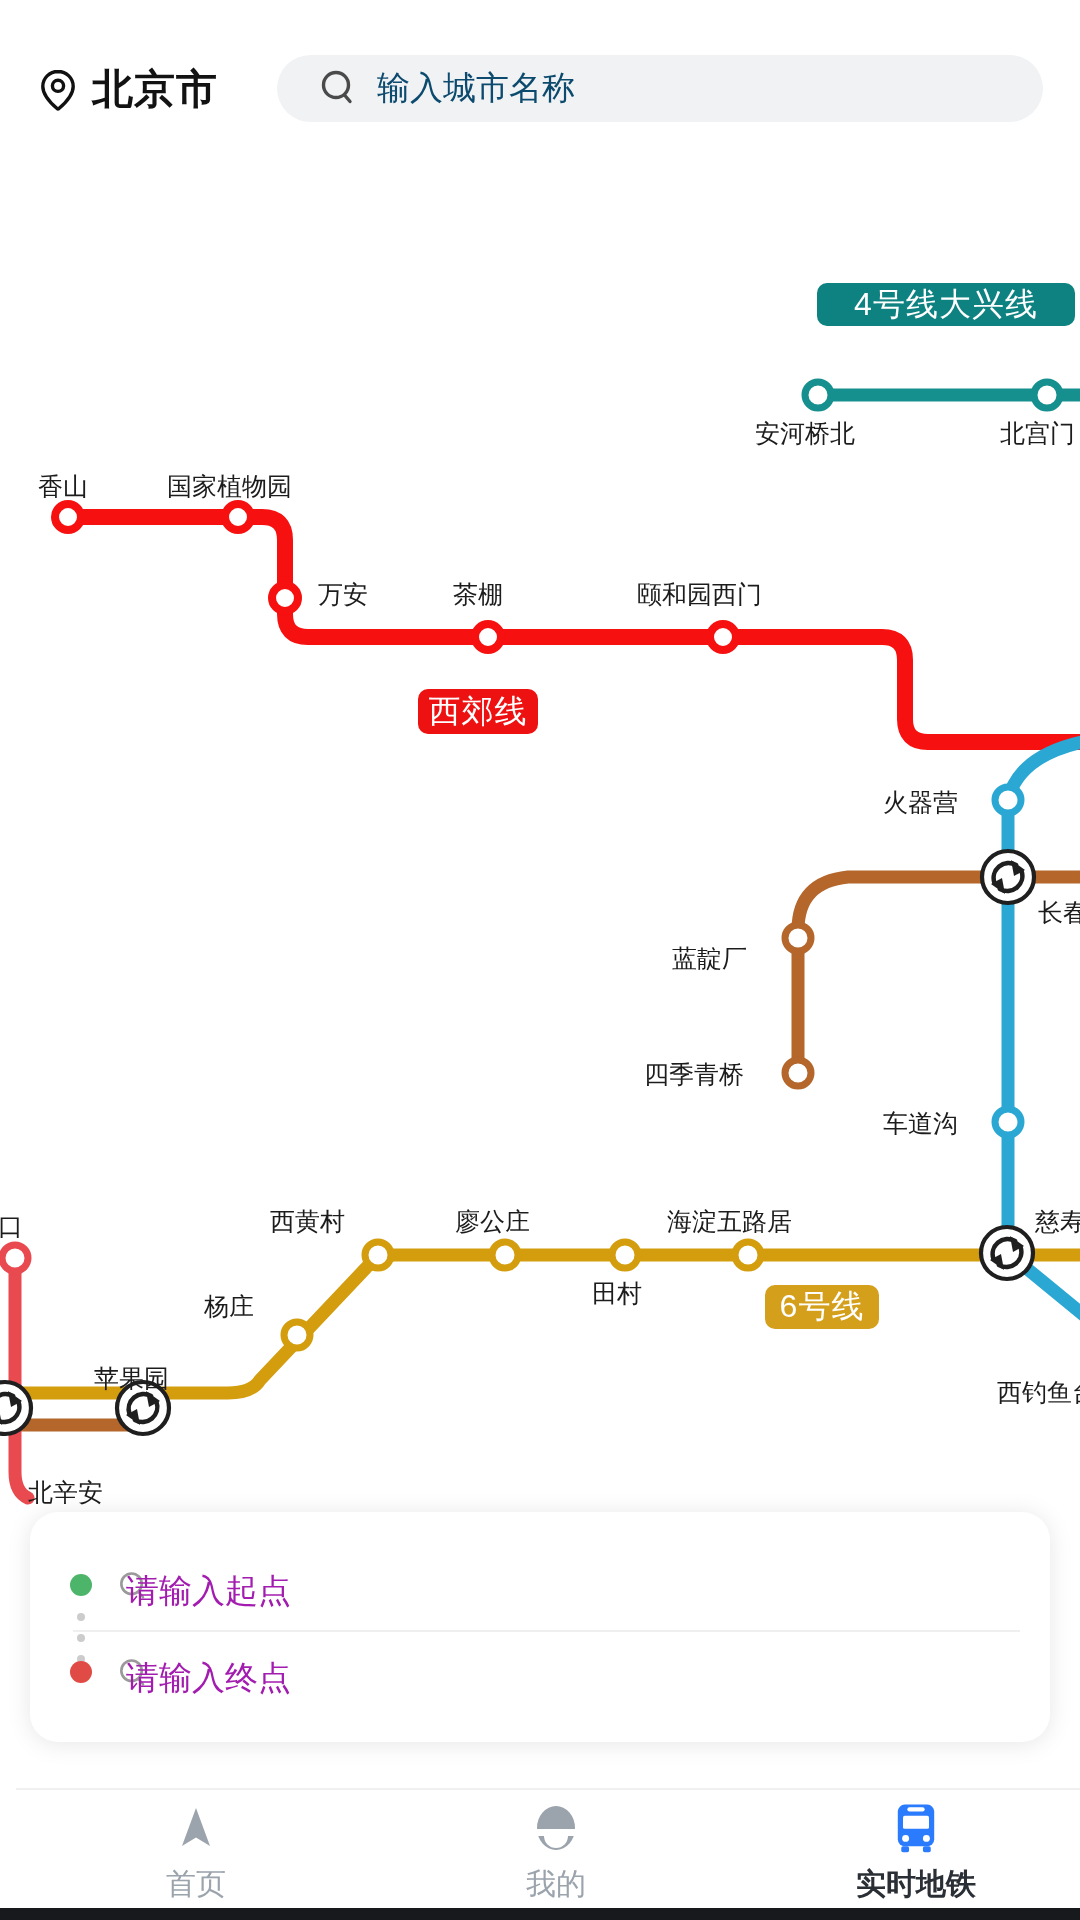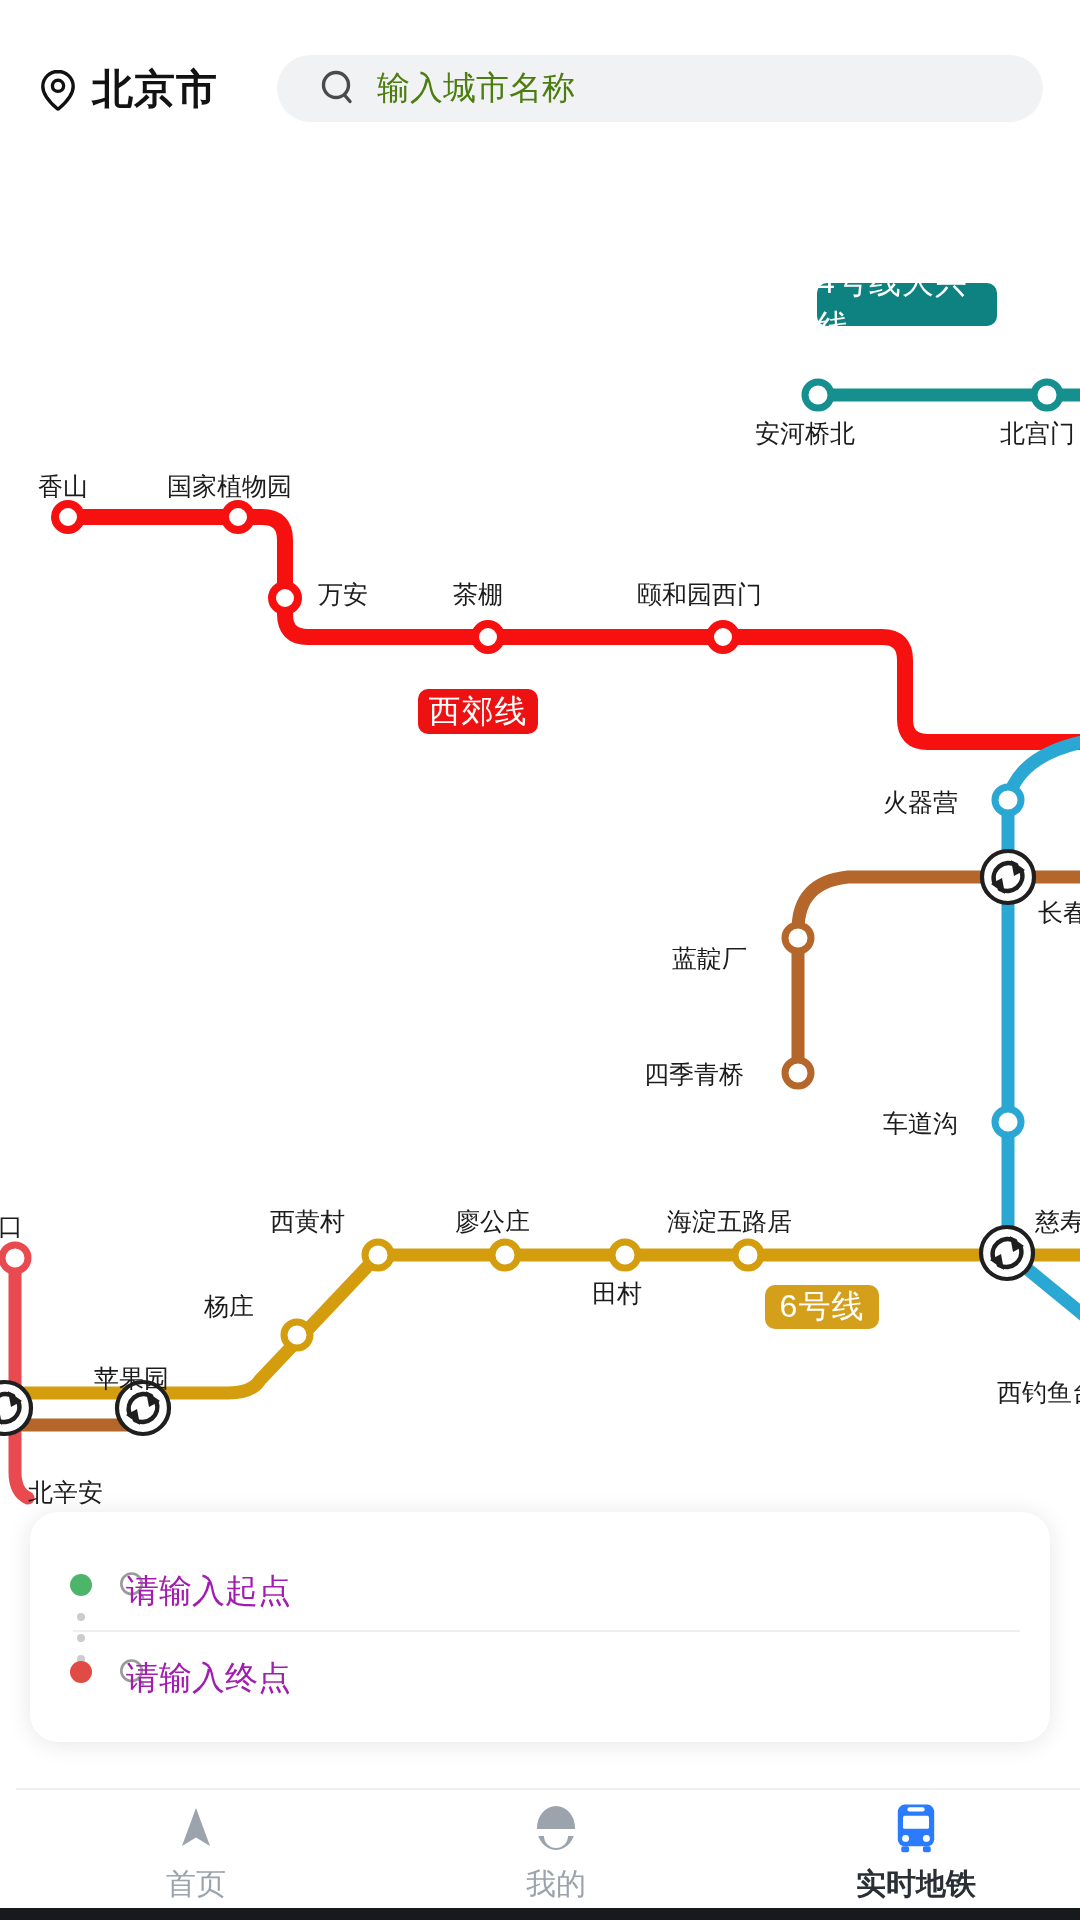--- a/index.html
+++ b/index.html
@@ -6,21 +6,21 @@
   body{width:1080px;height:1920px;background:#fff;overflow:hidden;
        font-family:"Liberation Sans","DejaVu Sans",sans-serif;}
   #screen{position:relative;width:1080px;height:1920px;background:#ffffff;overflow:hidden;}
 
   
   #header{position:absolute;left:0;top:0;width:1080px;height:150px;background:#fff;z-index:30;}
   #city-row{position:absolute;left:38px;top:62px;display:flex;align-items:center;}
   #city-name{font-size:41px;font-weight:700;color:#121212;margin-left:14px;letter-spacing:1px;}
   #search-pill{position:absolute;left:277px;top:55px;width:766px;height:67px;border-radius:34px;
       background:#f0f2f4;display:flex;align-items:center;}
-  #search-pill .ph{color:#4d7c0f;font-size:33px;margin-left:16px;}
+  #search-pill .ph{color:#0c4a6e;font-size:33px;margin-left:16px;}
 
   
   #map{position:absolute;left:0;top:0;width:1080px;height:1560px;z-index:1;}
   #map-svg{position:absolute;left:0;top:0;}
   .st-label{position:absolute;white-space:nowrap;color:#1c1c1c;font-size:25px;font-weight:500;z-index:5;}
   .line-badge{position:absolute;display:flex;align-items:center;justify-content:center;
       color:#fff;font-size:32px;font-weight:500;border-radius:10px;z-index:6;letter-spacing:1px;}
 
   
   #route-panel{position:absolute;left:30px;top:1512px;width:1020px;height:230px;background:#fff;
@@ -130,21 +130,21 @@
         <div class="st-label" style="left: 1035px; top: 1205px;">慈寿寺</div>
         <div class="st-label" style="left: 250px; top: 1205px; margin-left: 20px;">西黄村</div>
         <div class="st-label" style="left: 455px; top: 1205px;">廖公庄</div>
         <div class="st-label" style="left: 667px; top: 1205px;">海淀五路居</div>
         <div class="st-label" style="left: 592px; top: 1277px;">田村</div>
         <div class="st-label" style="left: 204px; top: 1290px;">杨庄</div>
         <div class="st-label" style="left: 94px; top: 1362px;">苹果园</div>
         <div class="st-label" style="left: 997px; top: 1376px;">西钓鱼台</div>
         <div class="st-label" style="left: -52px; top: 1210px;">模式口</div>
         <div class="st-label" style="left: 28px; top: 1476px;">北辛安</div>
-        <div class="line-badge" style="left: 817px; top: 283px; width: 180px; height: 43px; background: rgb(13, 130, 129);">4号线大兴线</div>
+        <div class="line-badge" style="left: 817px; top: 283px; width: 258px; height: 43px; background: rgb(13, 130, 129);">4号线大兴线</div>
         <div class="line-badge" style="left: 418px; top: 689px; width: 120px; height: 45px; background: rgb(238, 17, 17);">西郊线</div>
         <div class="line-badge" style="left: 765px; top: 1285px; width: 114px; height: 44px; background: rgb(212, 160, 28);">6号线</div>
       </div>
   </div>
 
   <div id="header">
     <div id="city-row">
       <svg width="40" height="44" viewBox="0 0 40 44">
         <path d="M20 3.5 C11.4 3.5 4.8 10.2 4.8 18.4 C4.8 27.8 16.2 38 19.1 40.5 C19.6 41 20.4 41 20.9 40.5 C23.8 38 35.2 27.8 35.2 18.4 C35.2 10.2 28.6 3.5 20 3.5 Z" fill="none" stroke="#111" stroke-width="3.4"></path>
         <circle cx="20" cy="17.8" r="5.6" fill="none" stroke="#111" stroke-width="3.4"></circle>

